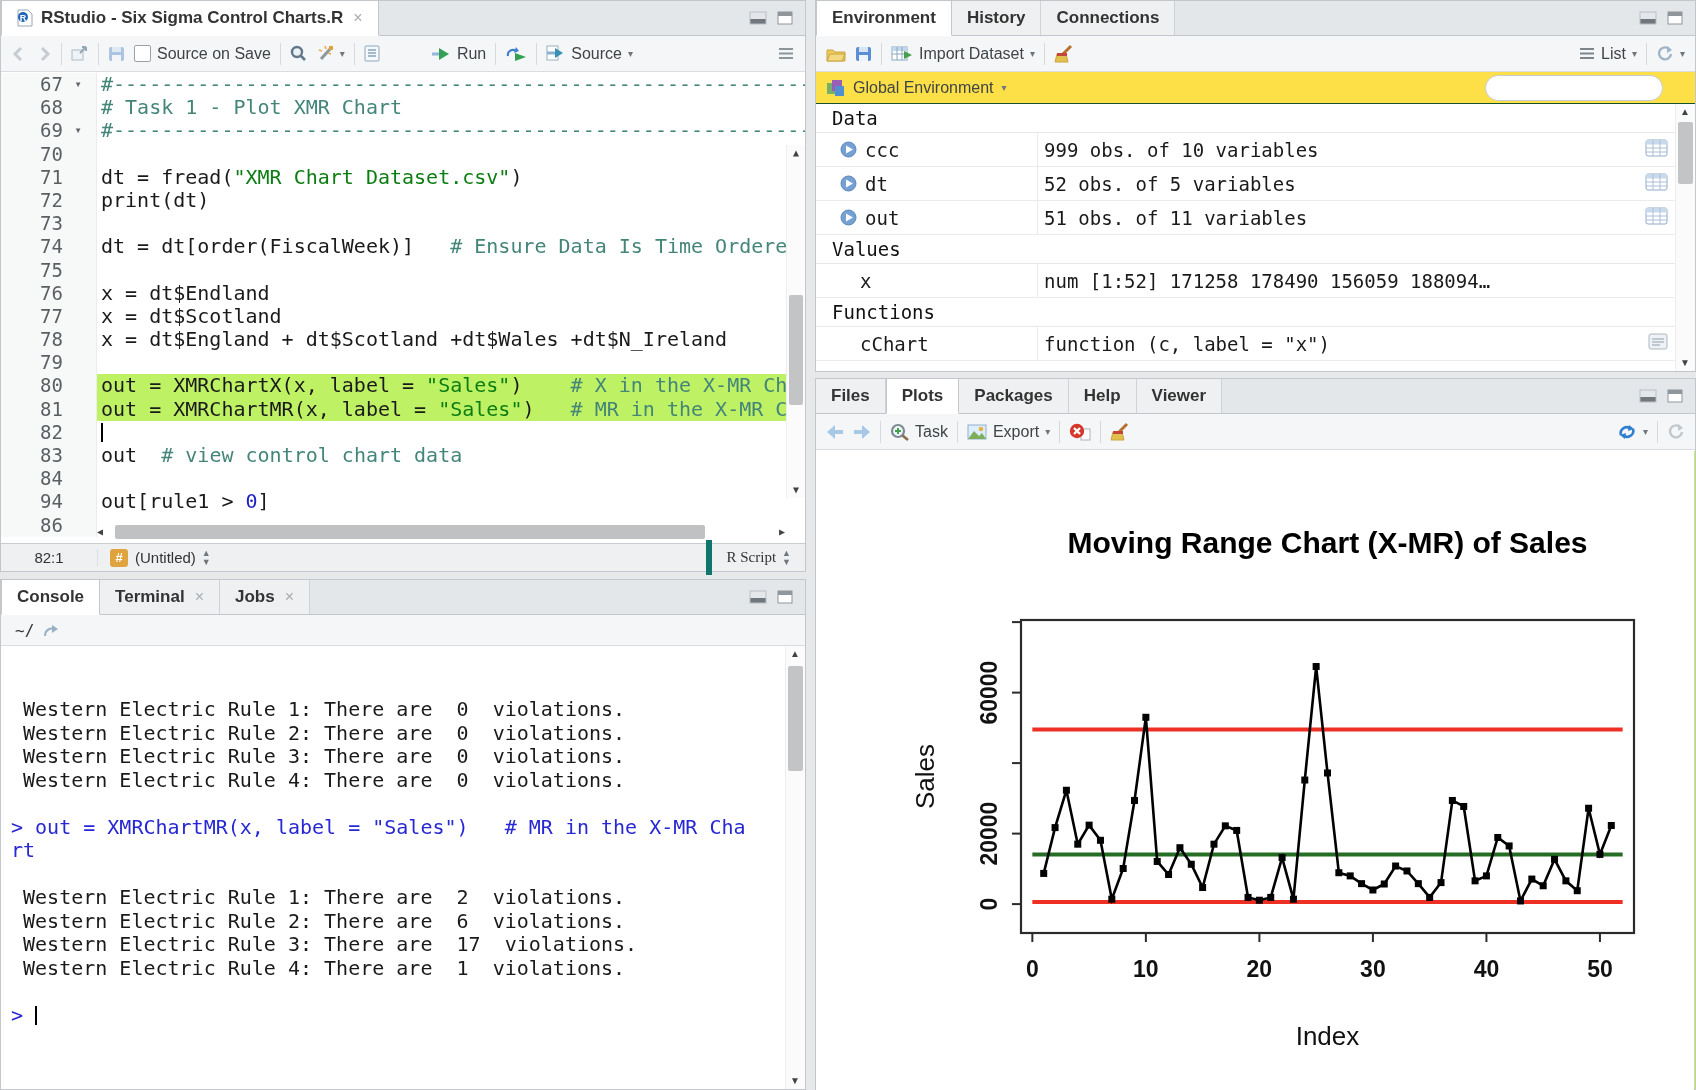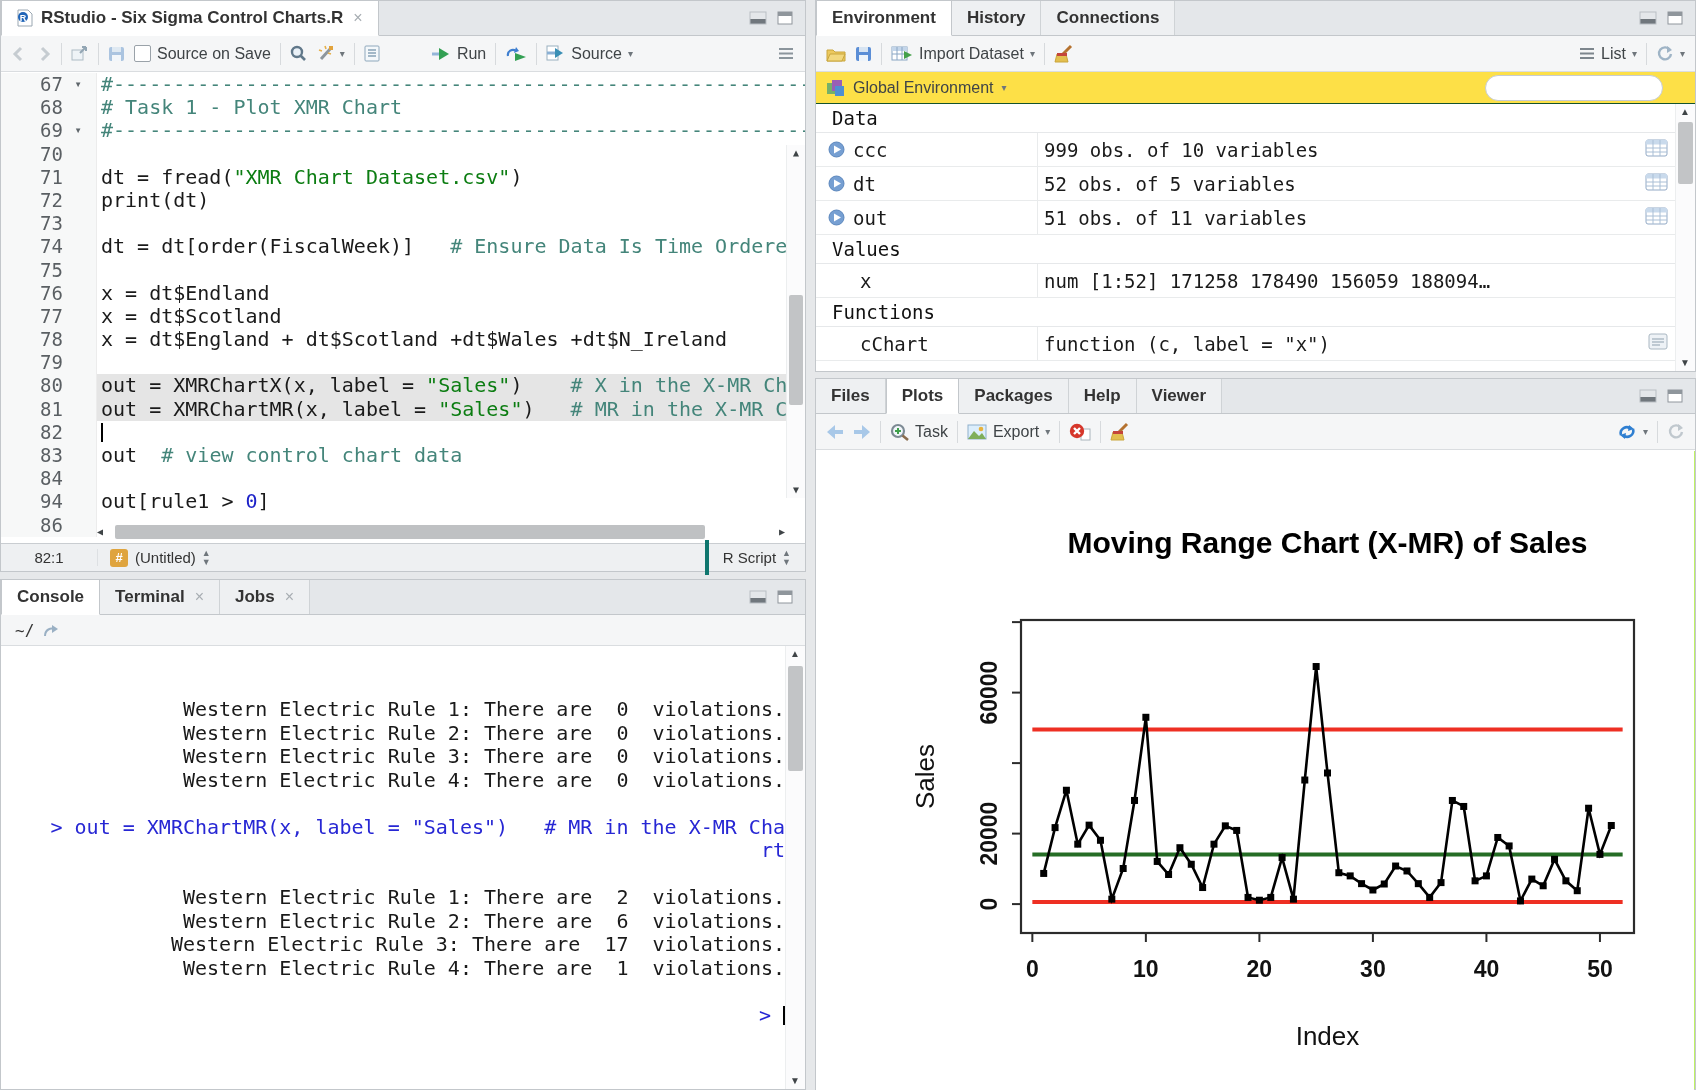--- a/index.html
+++ b/index.html
@@ -18,50 +18,50 @@
   .caretdn{font-size:10px;color:#6f767c;}
   .mlauto{margin-left:auto;}
   
   #source-pane{left:0;top:0;width:806px;height:572px;}
   .code-area{position:absolute;top:72px;bottom:27px;left:0;right:0;overflow:hidden;background:#fff;font-family:"DejaVu Sans Mono",monospace;font-size:20px;}
   .code-line{display:flex;height:23.2px;line-height:23.2px;}
   .gutter{width:96px;flex:none;background:#f7f8f8;border-right:1px solid #ececec;color:#5a5f63;font-size:19px;display:flex;box-sizing:border-box;}
   .lnum{width:62px;text-align:right;flex:none;}
   .fold{width:30px;flex:none;color:#5f666b;font-size:12px;text-align:center;}
   .ct{flex:1;white-space:pre;padding-left:4px;overflow:hidden;}
-  .ct.hl{background:#e5e5e5;}
+  .ct.hl{background:#bef264;}
   .tk-k{color:#1a1a1a;} .tk-c{color:#44857a;} .tk-s{color:#0c7d12;} .tk-n{color:#1d22c8;}
   .caret{display:inline-block;width:2px;height:19px;background:#000;vertical-align:-3px;}
   .vscroll{position:absolute;top:72px;right:0;width:18px;bottom:46px;background:#fbfbfc;border-left:1px solid #eceeef;}
   .vscroll .thumb{position:absolute;left:2px;right:2px;background:#c2c4c6;border-radius:2px;}
   .sarrow{position:absolute;left:0;width:18px;height:16px;font-size:10px;color:#3f4447;text-align:center;line-height:16px;}
   .hscroll{position:absolute;left:96px;right:20px;bottom:3px;height:17px;}
   .hscroll .thumb{position:absolute;top:1px;height:14px;background:#bfc1c3;border-radius:2px;left:18px;width:590px;}
   .harrow{position:absolute;top:2px;font-size:10px;color:#3f4447;}
   .statusbar{position:absolute;left:0;right:0;bottom:0;height:27px;background:#eef0f2;border-top:1px solid #c9cdd1;display:flex;align-items:center;font-size:15px;color:#333;}
   .statusbar .pos{width:96px;text-align:center;border-right:1px solid #dde0e3;}
   .hashbadge{width:18px;height:18px;border-radius:3px;background:#dfa43e;color:#fff;font-weight:bold;font-size:13px;text-align:center;line-height:18px;margin:0 7px 0 12px;}
   .updown{font-size:9px;color:#6f767c;margin-left:6px;line-height:9px;}
-  .rscript{margin-left:auto;border-left:4px solid #0f766e;height:100%;display:flex;align-items:center;padding:4px 14px;}
+  .rscript{margin-left:auto;border-left:6px solid #0f766e;height:100%;display:flex;align-items:center;padding:4px 14px;font-family:Liberation Serif, serif;}
   
   #console-pane{left:0;top:579px;width:806px;height:511px;}
   .pathrow{position:absolute;top:35px;left:0;right:0;height:30px;background:#f5f6f7;border-bottom:1px solid #dadde0;display:flex;align-items:center;gap:8px;padding:0 14px;font-family:"DejaVu Sans Mono",monospace;font-size:16px;color:#333;}
   .console-out{position:absolute;top:66px;left:0;right:20px;bottom:0;padding:52px 0 0 10px;font-family:"DejaVu Sans Mono",monospace;font-size:20px;line-height:23.5px;overflow:hidden;}
-  .cline{white-space:pre;height:23.5px;color:#1a1a1a;text-align:right;}
+  .cline{white-space:pre;height:23.5px;color:#1a1a1a;}
   .cline.blue{color:#2727d4;}
   .cvscroll{position:absolute;top:66px;right:0;width:19px;bottom:0;background:#fbfbfc;border-left:1px solid #eceeef;}
   
   #env-pane{left:815px;top:0;width:881px;height:372px;}
   .globalrow{position:absolute;top:71px;left:0;right:0;height:32px;background:#fde047;border-bottom:1px solid #14532d;display:flex;align-items:center;gap:8px;padding:0 10px;box-sizing:border-box;font-size:16px;color:#3f4447;}
   .searchbox{margin-left:auto;width:178px;height:26px;border:1px solid #c7ccd1;border-radius:13px;background:#fff;display:flex;align-items:center;padding:0 8px;gap:6px;margin-right:22px;box-sizing:border-box;}
   .searchbox input{border:none;outline:none;flex:1;font-size:14px;background:transparent;}
   .env-grid{position:absolute;top:103px;left:0;right:19px;bottom:0;font-family:"DejaVu Sans Mono",monospace;overflow:hidden;background:#fff;}
   .env-sec{height:28px;line-height:28px;padding-left:16px;font-size:19px;color:#111;border-bottom:1px solid #e6e8ea;}
   .env-row{height:33px;display:flex;align-items:center;border-bottom:1px solid #e9ebec;position:relative;}
-  .env-name{width:222px;flex:none;display:flex;align-items:center;gap:8px;padding-left:12px;box-sizing:border-box;border-right:1px solid #e9ebec;height:100%;font-size:19px;color:#1a1a1a;}
+  .env-name{width:222px;flex:none;display:flex;align-items:center;gap:8px;padding-left:24px;box-sizing:border-box;border-right:1px solid #e9ebec;height:100%;font-size:19px;color:#1a1a1a;}
   .env-name.noicon{padding-left:44px;}
   .env-val{flex:1;font-size:19px;color:#1a1a1a;white-space:pre;overflow:hidden;padding-left:6px;}
   .env-icon-right{position:absolute;right:8px;top:6px;}
   .evscroll{position:absolute;top:103px;right:0;width:19px;bottom:0;background:#fbfbfc;border-left:1px solid #eceeef;}
   
   #plots-pane{left:815px;top:378px;width:881px;height:712px;}
   .plot-area{position:absolute;top:72px;left:0;right:0;bottom:0;background:#bef264;}
   .cb{width:15px;height:15px;background:#fff;border:1px solid #9aa2a9;border-radius:2px;display:inline-block;}
   .runlbl,.srclbl{color:#3f4447;}
 </style>

